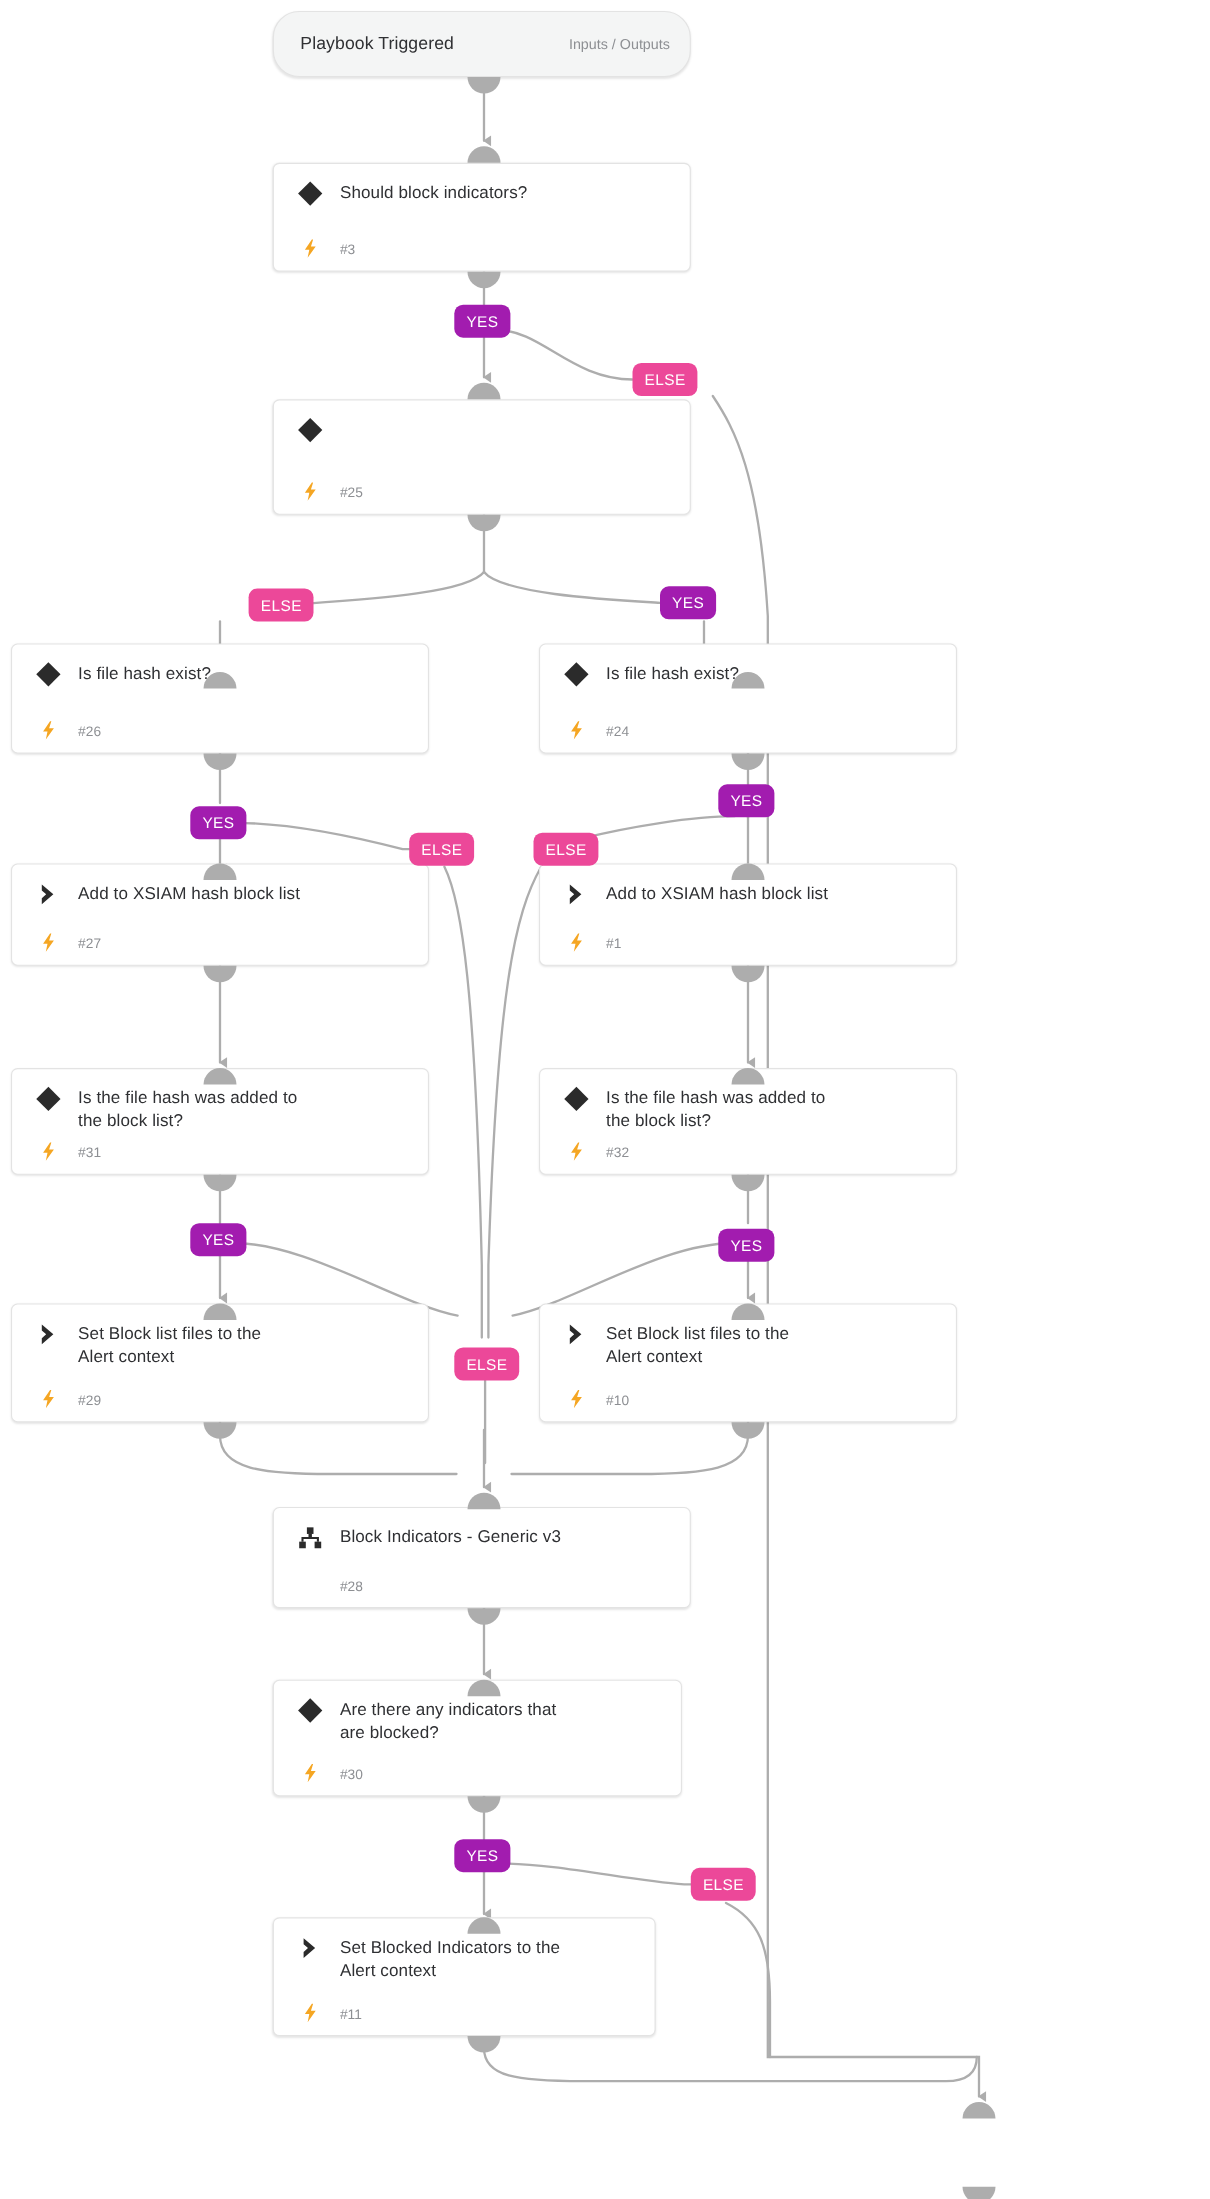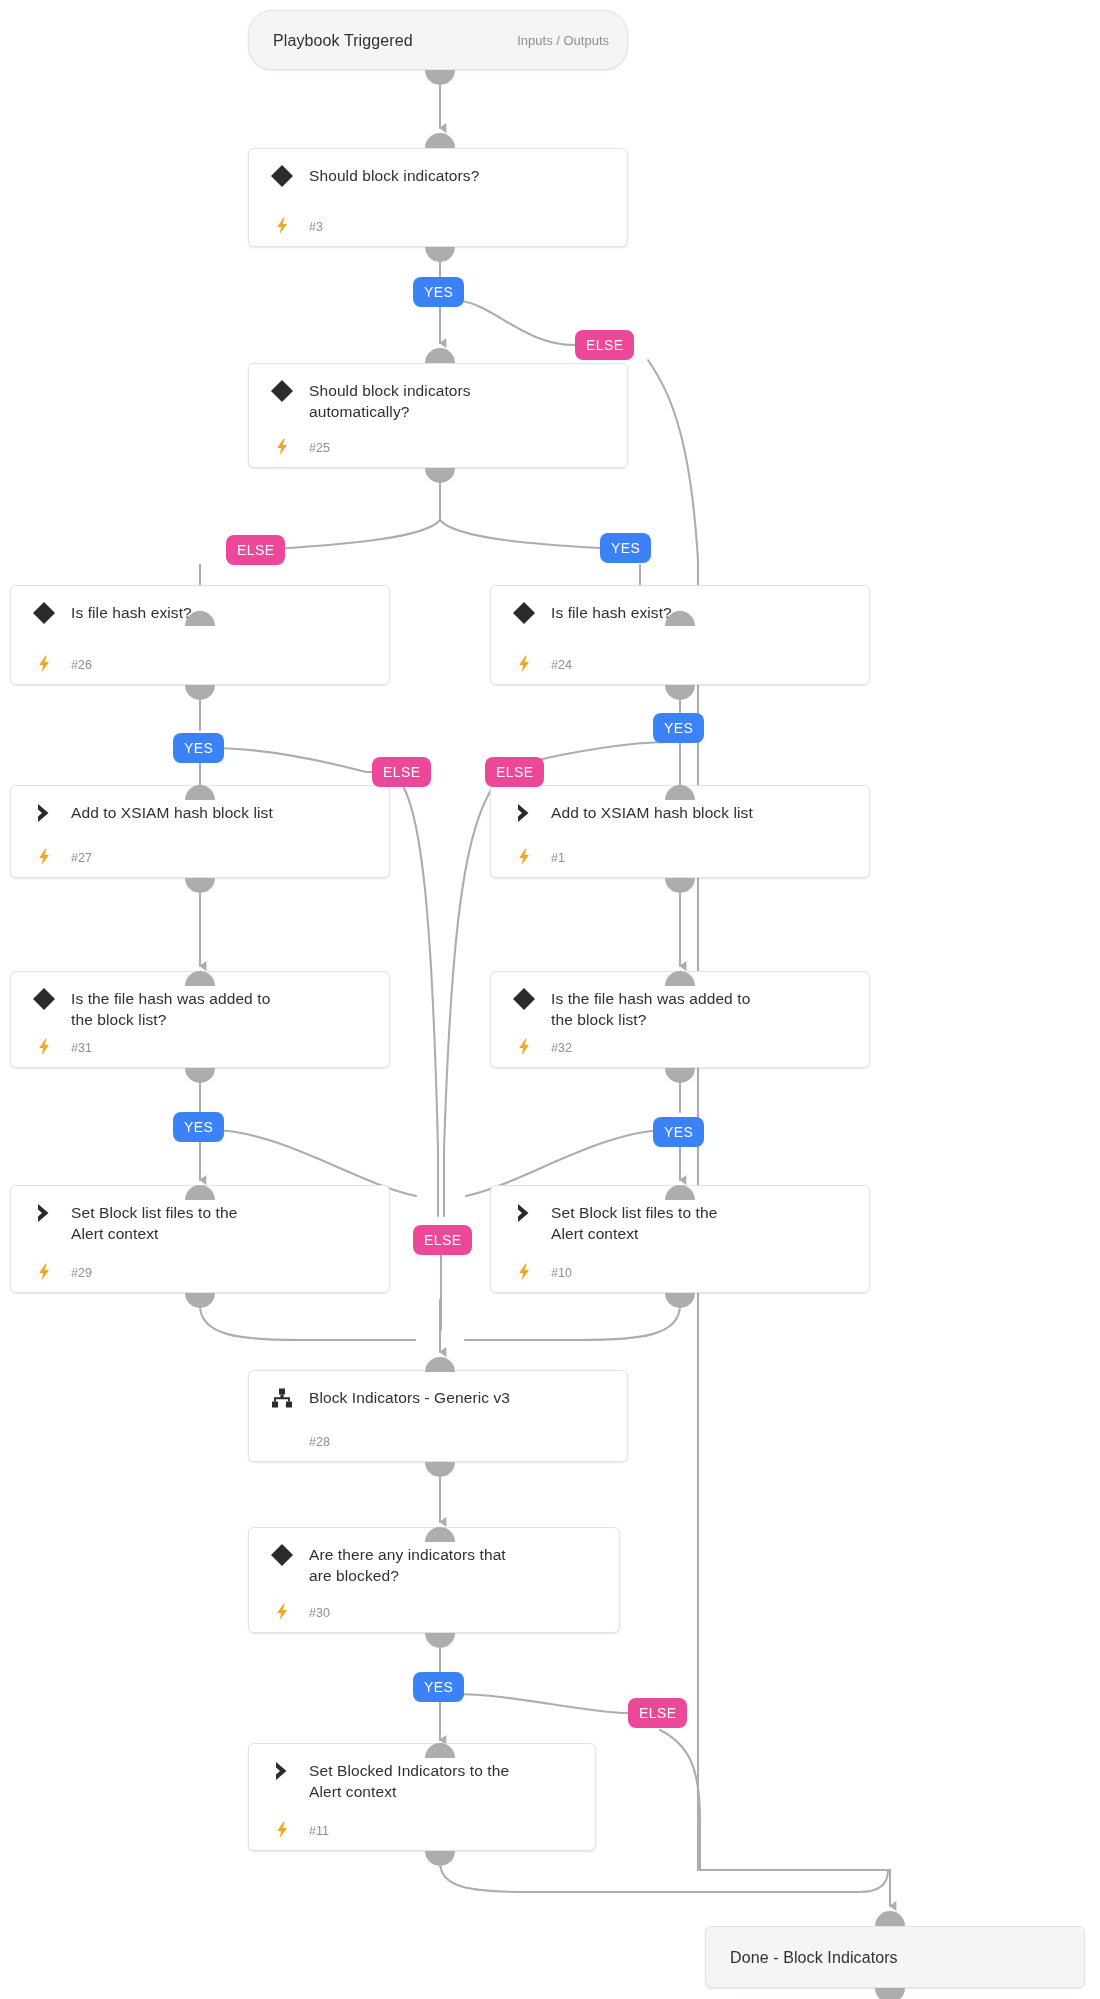--- a/index.html
+++ b/index.html
@@ -91,21 +91,21 @@
     line-height:30px;
     padding:0 11px;
     border-radius:8px;
     font-size:14px;
     letter-spacing:.4px;
     color:#ffffff;
     text-align:center;
     z-index:9;
     white-space:nowrap;
   }
-  .badge.yes{ background:#3b82f6; }
+  .badge.yes{ background:#a21caf; }
   .badge.els{ background:#ec4899; }
 </style>
 </head>
 <body>
 
 <div id="canvas">
 
   <svg id="edges" viewBox="0 0 1100 1999" width="1100" height="1999">
     <defs>
       <marker id="ar" markerWidth="11" markerHeight="11" refX="5.5" refY="8.6" orient="auto" markerUnits="userSpaceOnUse">
@@ -204,22 +204,20 @@
   <div class="badge yes" style="left:413px;top:277px;">YES</div>
   <div class="badge els" style="left:575px;top:330px;">ELSE</div>
 
   <div class="port in" style="left:425px;top:348px;"></div>
   <div class="node" style="left:248px;top:363px;width:380px;height:105px;">
     <div class="glyph">
       <svg viewBox="0 0 26 26" width="26" height="26">
           <rect x="5.2" y="5.2" width="15.6" height="15.6" transform="rotate(45 13 13)" fill="#2b2b2b"></rect>
         </svg>
     </div>
-    <div class="title">Should block indicators
-automatically?</div>
     <div class="bolt">
       <svg viewBox="0 0 18 20" width="15" height="18">
           <path d="M10.2,0 L2.6,11.2 L7.4,11.2 L5.6,20 L14.4,7.6 L9.2,7.6 L11.6,0 Z" fill="#f5a623"></path>
         </svg>
     </div>
     <div class="tid">#25</div>
   </div>
   <div class="port out" style="left:425px;top:468px;"></div>
 
   <div class="badge els" style="left:226px;top:535px;">ELSE</div>
@@ -423,18 +421,15 @@
     <div class="bolt">
       <svg viewBox="0 0 18 20" width="15" height="18">
           <path d="M10.2,0 L2.6,11.2 L7.4,11.2 L5.6,20 L14.4,7.6 L9.2,7.6 L11.6,0 Z" fill="#f5a623"></path>
         </svg>
     </div>
     <div class="tid">#11</div>
   </div>
   <div class="port out" style="left:425px;top:1851px;"></div>
 
   <div class="port in" style="left:875px;top:1911px;"></div>
-  <div class="node terminal" style="left:705px;top:1926px;width:380px;height:62px;">
-    <div class="title">Done - Block Indicators</div>
-  </div>
   <div class="port out" style="left:875px;top:1988px;"></div>
 
 </div>
 
 </body></html>

